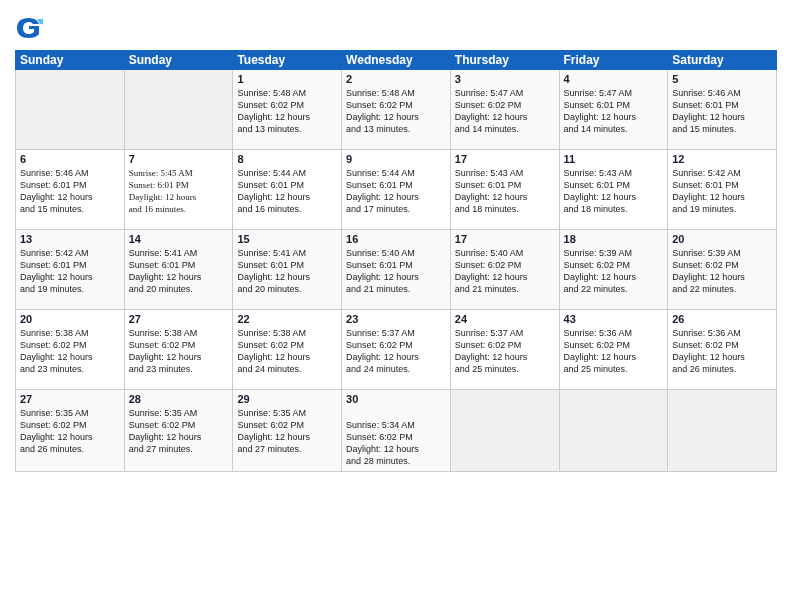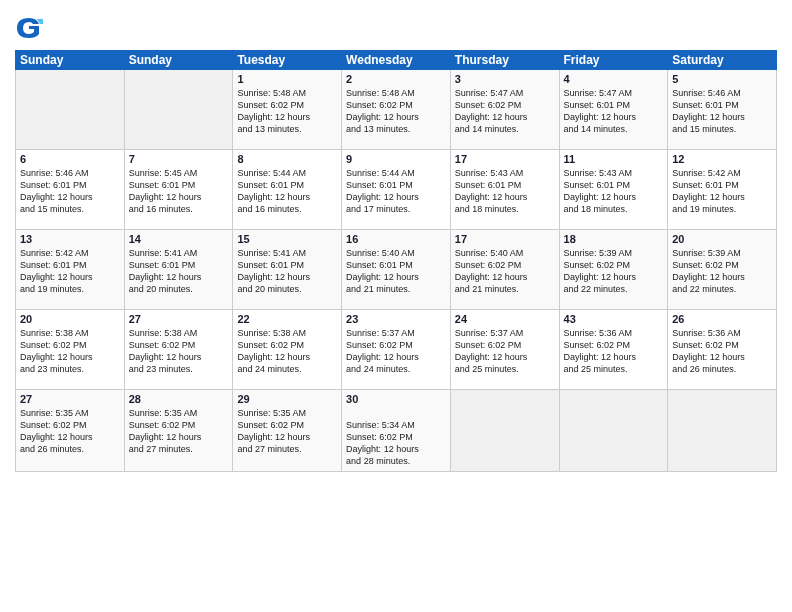--- a/index.html
+++ b/index.html
@@ -180,21 +180,21 @@
         <tr>
           <td>
             <span class="day-num">6</span>
             <div class="cell-text" style="white-space: pre-line;">Sunrise: 5:46 AM
 Sunset: 6:01 PM
 Daylight: 12 hours
 and 15 minutes.</div>
           </td>
           <td>
             <span class="day-num">7</span>
-            <div class="cell-text" style="white-space: pre-line;">Sunrise: 5:45 AM
+            <div class="cell-text" style="white-space: pre-line; font-family: Liberation Serif, serif;">Sunrise: 5:45 AM
 Sunset: 6:01 PM
 Daylight: 12 hours
 and 16 minutes.</div>
           </td>
           <td>
             <span class="day-num">8</span>
             <div class="cell-text" style="white-space: pre-line;">Sunrise: 5:44 AM
 Sunset: 6:01 PM
 Daylight: 12 hours
 and 16 minutes.</div>

